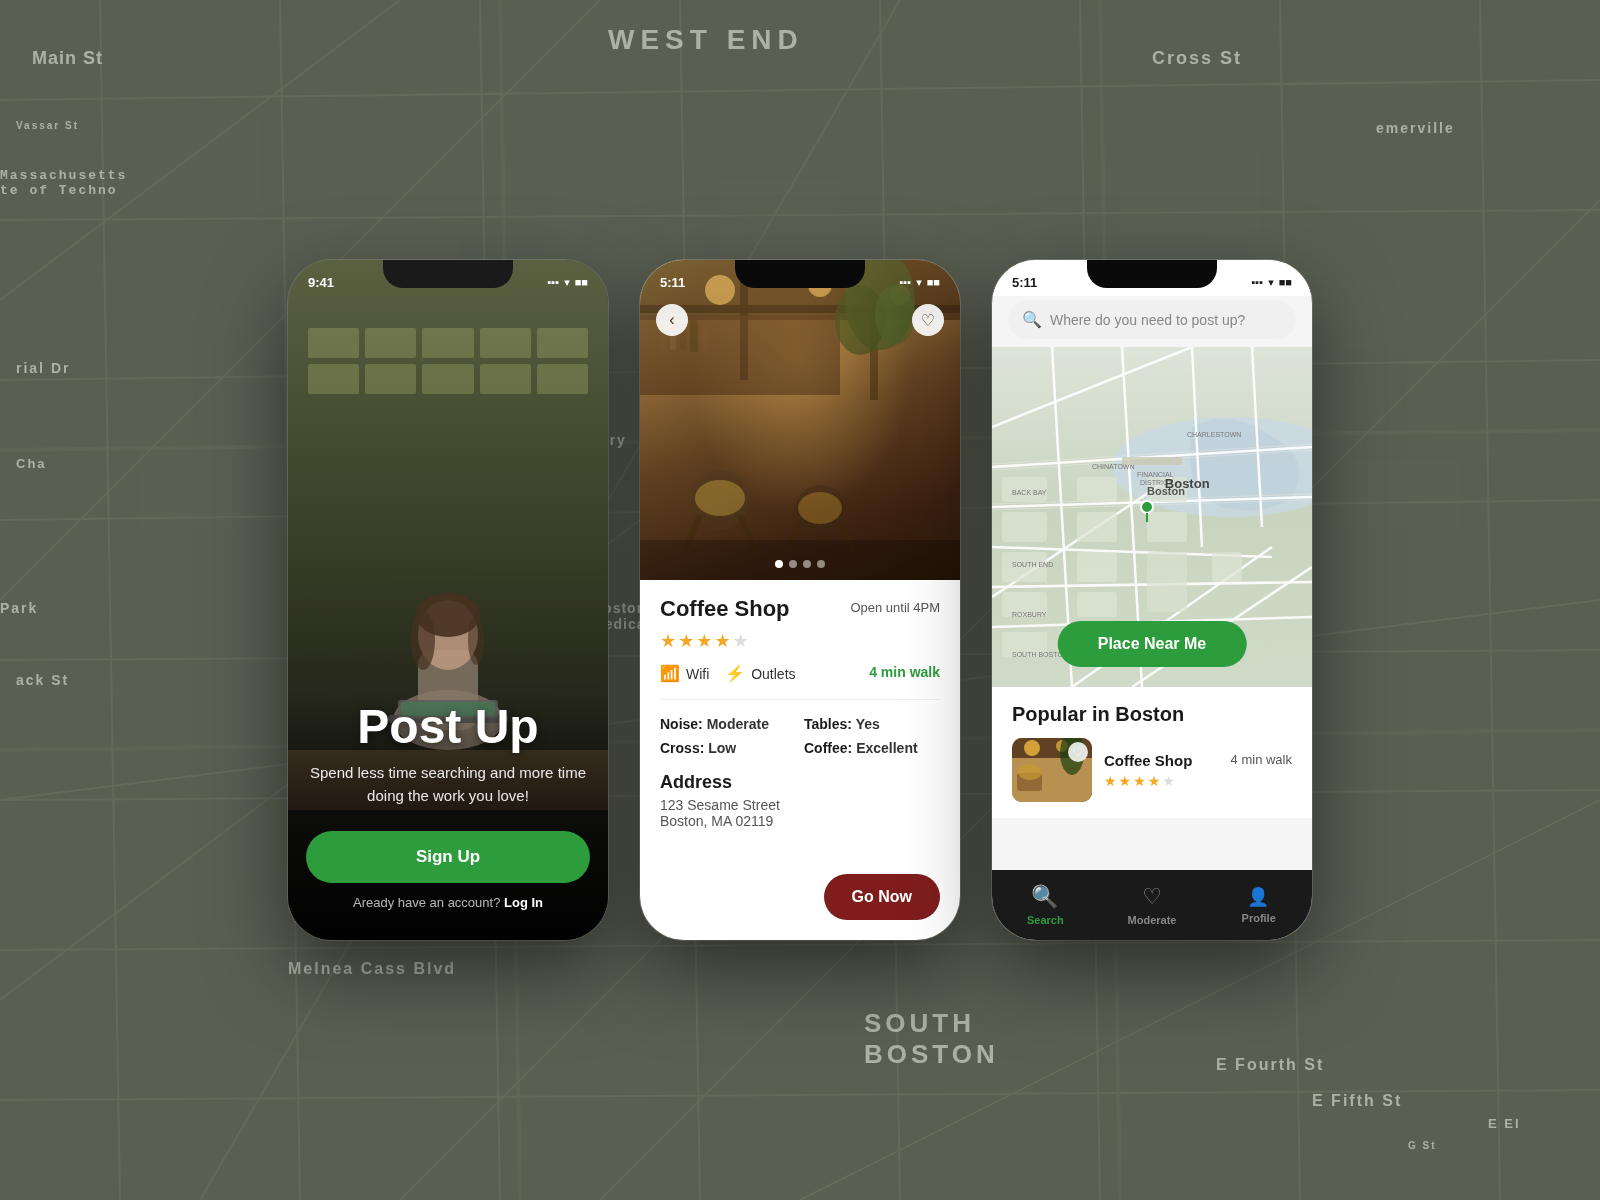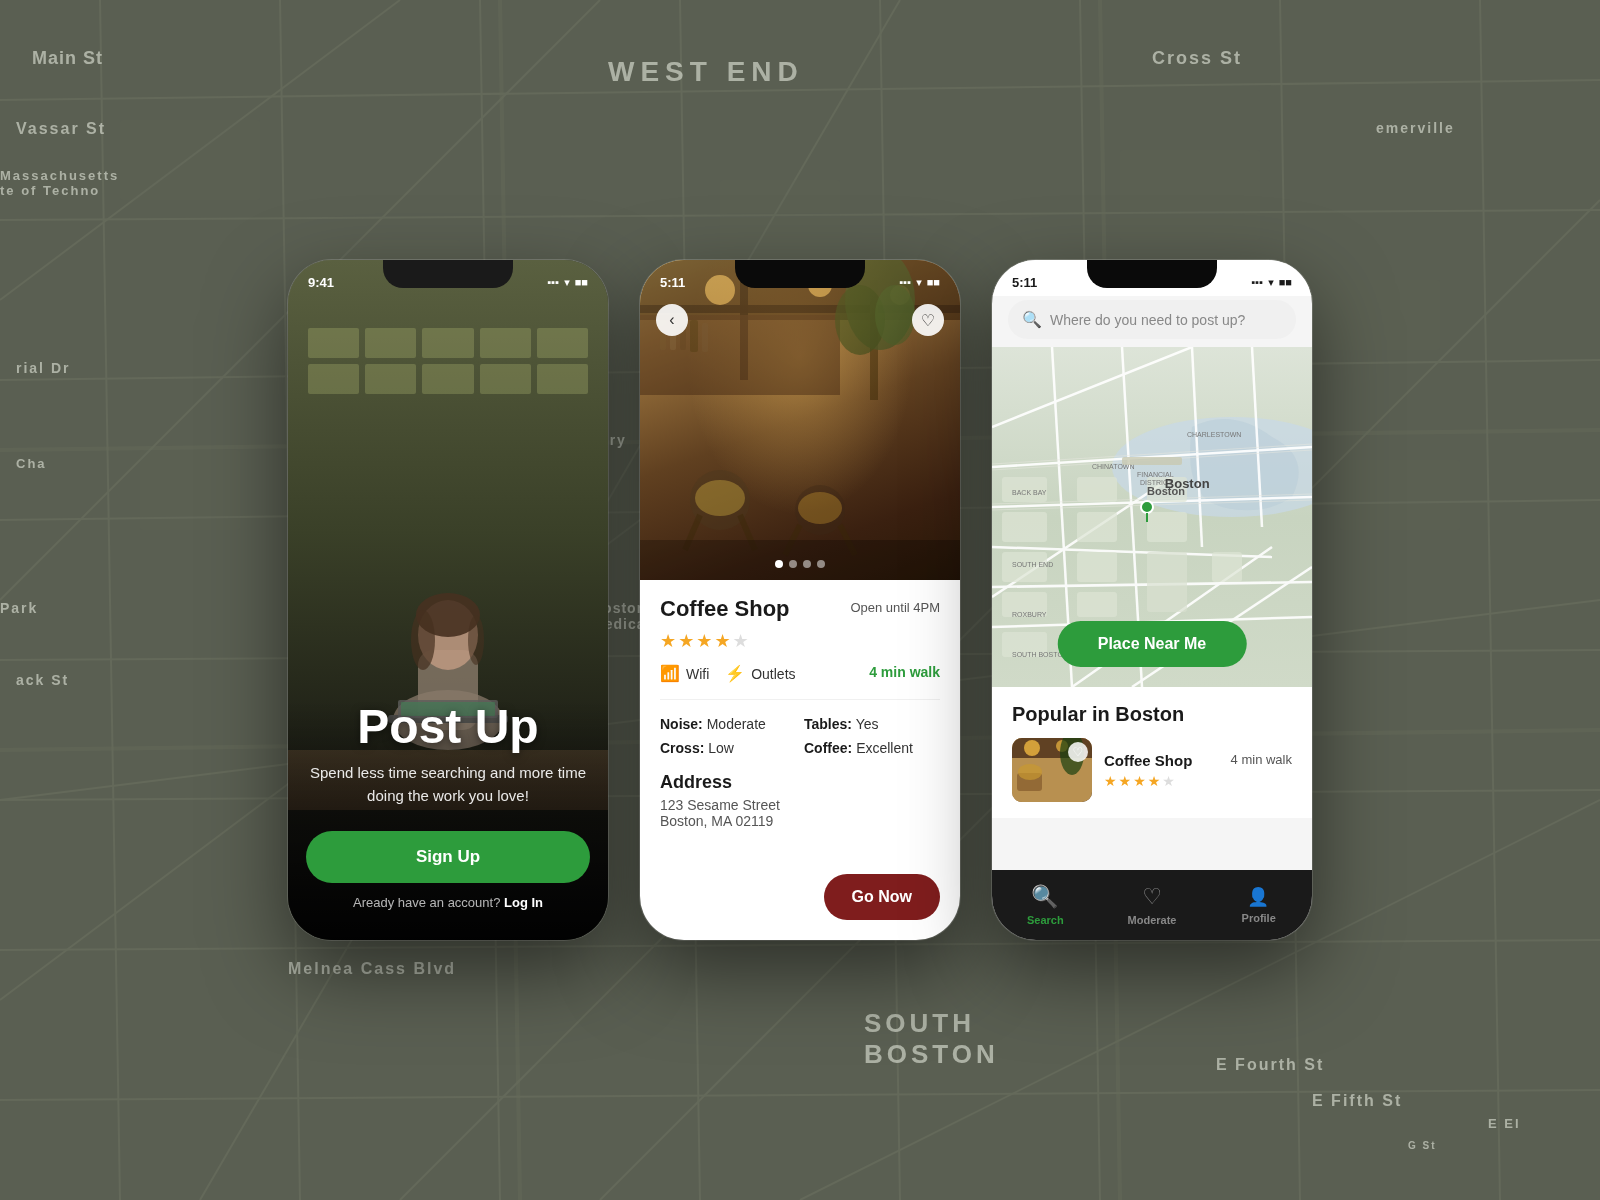--- a/index.html
+++ b/index.html
@@ -291,20 +291,21 @@
       color: #2d9c3c;
       font-weight: 600;
       font-size: 14px;
     }
 
     .details-grid {
       display: grid;
       grid-template-columns: 1fr 1fr;
       gap: 8px;
       margin-bottom: 16px;
+      font-weight: bold;
     }
 
     .detail-item {
       font-size: 14px;
       color: #333;
     }
 
     .detail-item strong {
       color: #1a1a1a;
     }
@@ -537,30 +538,30 @@
     <rect x="1120" y="150" width="140" height="90" fill="#6a7060" opacity="0.2" rx="4"></rect>
     <rect x="1320" y="280" width="120" height="70" fill="#6a7060" opacity="0.2" rx="4"></rect>
     <rect x="140" y="450" width="100" height="80" fill="#6a7060" opacity="0.2" rx="4"></rect>
     <rect x="340" y="520" width="120" height="90" fill="#6a7060" opacity="0.2" rx="4"></rect>
     <rect x="540" y="480" width="100" height="70" fill="#6a7060" opacity="0.2" rx="4"></rect>
     <rect x="940" y="450" width="120" height="80" fill="#6a7060" opacity="0.2" rx="4"></rect>
     <rect x="1140" y="500" width="100" height="90" fill="#6a7060" opacity="0.2" rx="4"></rect>
     <rect x="1340" y="460" width="120" height="70" fill="#6a7060" opacity="0.2" rx="4"></rect>
   </svg>
 
-  <div class="map-label" style="top:2%;left:38%;font-size:28px;letter-spacing:6px;margin-top:32px;">WEST END</div>
+  <div class="map-label" style="top:2%;left:38%;font-size:28px;letter-spacing:6px;">WEST END</div>
   <div class="map-label" style="top:4%;left:2%;font-size:18px;letter-spacing:1px;">Main St</div>
   <div class="map-label" style="top:4%;left:72%;font-size:18px;">Cross St</div>
-  <div class="map-label" style="top:10%;left:1%;font-size:16px;">Vassar St</div>
+  <div class="map-label" style="top:10%;left:1%;font-size:10px;">Vassar St</div>
   <div class="map-label" style="top:84%;left:54%;font-size:26px;letter-spacing:4px;">SOUTH<br>BOSTON</div>
   <div class="map-label" style="top:80%;left:18%;font-size:16px;">Melnea Cass Blvd</div>
   <div class="map-label" style="top:73%;left:24%;font-size:14px;">Reed St</div>
   <div class="map-label" style="top:88%;left:76%;font-size:16px;">E Fourth St</div>
   <div class="map-label" style="top:91%;left:82%;font-size:16px;">E Fifth St</div>
-  <div class="map-label" style="top:14%;left:0%;font-size:13px;">Massachusetts<br>te of Techno</div>
+  <div class="map-label" style="top:14%;left:0%;font-size:13px;font-family:Liberation Mono, monospace;">Massachusetts<br>te of Techno</div>
   <div class="map-label" style="top:30%;left:1%;font-size:14px;">rial Dr</div>
   <div class="map-label" style="top:38%;left:1%;font-size:13px;">Cha</div>
   <div class="map-label" style="top:50%;left:0%;font-size:14px;">Park</div>
   <div class="map-label" style="top:56%;left:1%;font-size:14px;">ack St</div>
   <div class="map-label" style="top:73%;left:43%;font-size:14px;">ROXBURY</div>
   <div class="map-label" style="top:50%;left:37%;font-size:14px;letter-spacing:1px;">Boston University<br>Medical Campus</div>
   <div class="map-label" style="top:36%;left:36%;font-size:14px;">ibrary</div>
   <div class="map-label" style="top:68%;left:64%;font-size:14px;">Leader Ban</div>
   <div class="map-label" style="top:10%;left:86%;font-size:14px;">emerville</div>
   <div class="map-label" style="top:95%;left:88%;font-size:10px;">G St</div>

